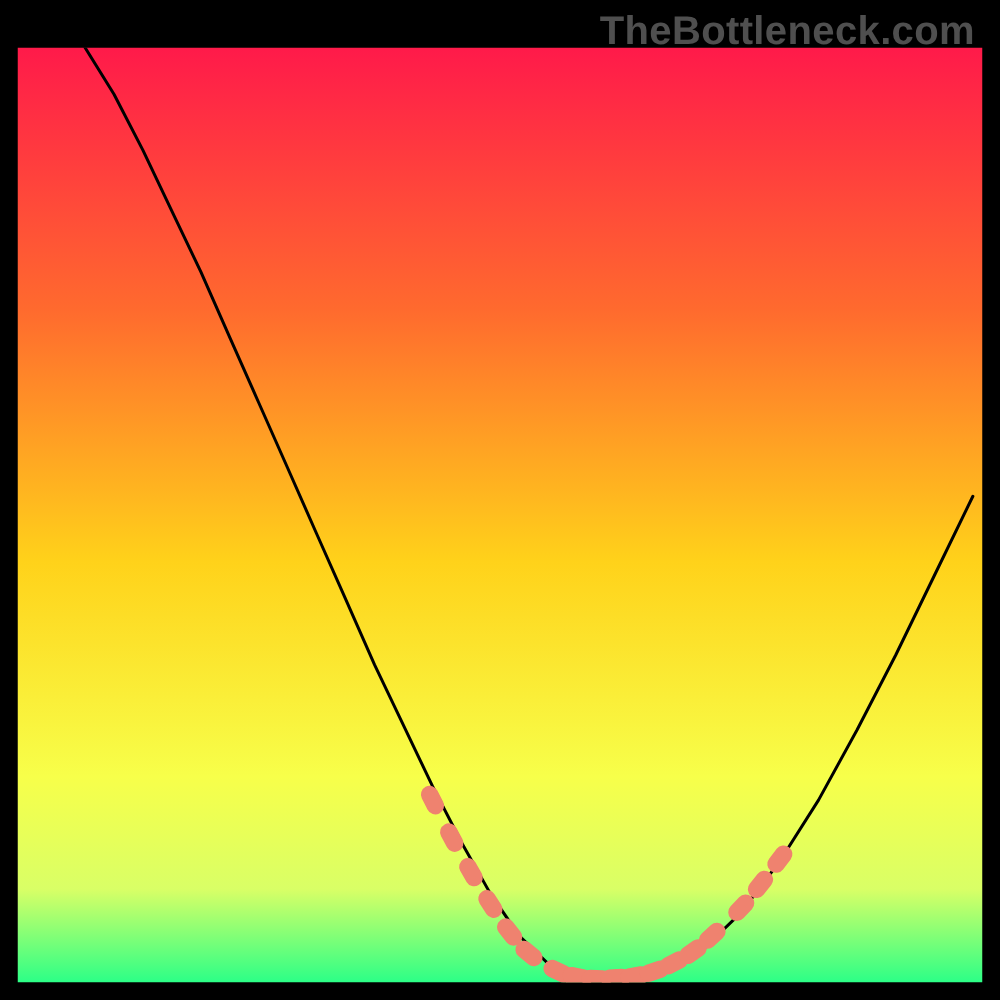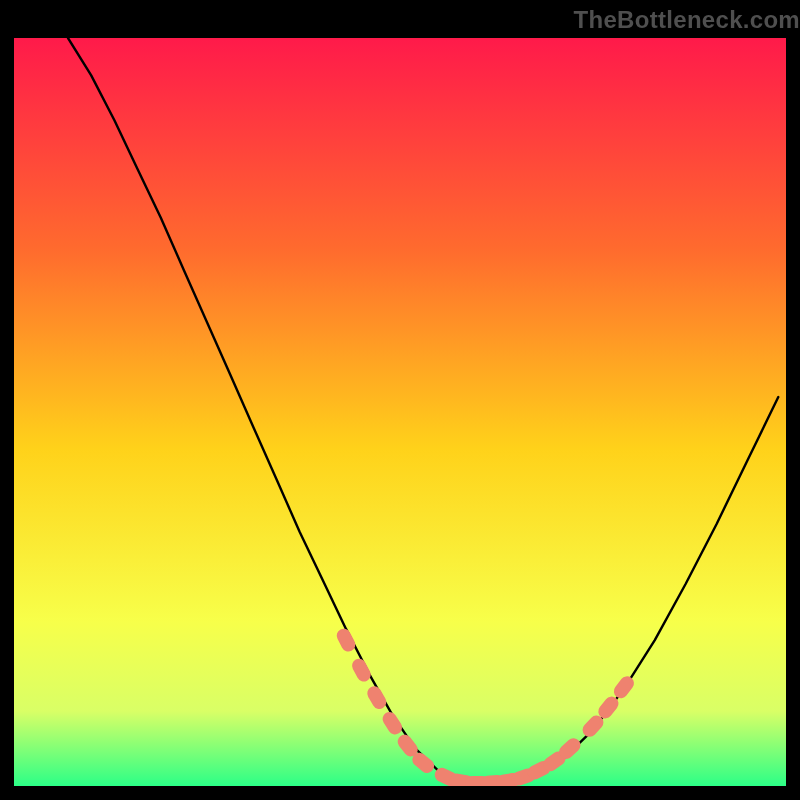--- a/index.html
+++ b/index.html
@@ -12,22 +12,22 @@
   }
   .frame {
     width: 800px;
     height: 800px;
     background: #000;
     position: relative;
   }
   .watermark {
     position: absolute;
     top: 6px;
-    right: 0;
-    font-size: 24px;
+    right: 20px;
+    font-size: 32px;
     font-weight: 600;
     color: #4f4f4f;
     letter-spacing: 0.3px;
     z-index: 3;
   }
   .plot-wrap {
     position: absolute;
     left: 14px;
     top: 38px;
     width: 772px;

